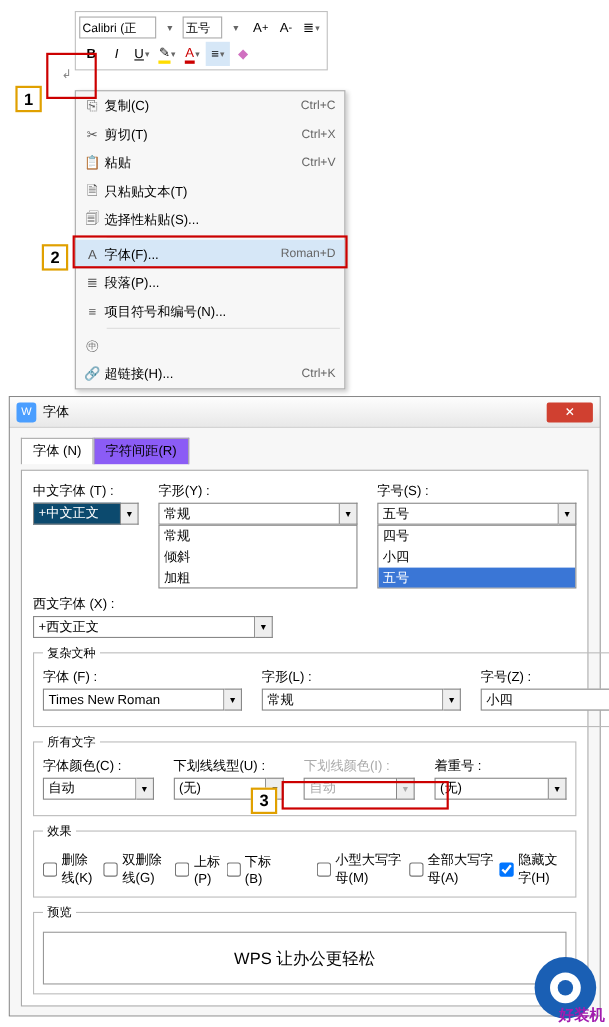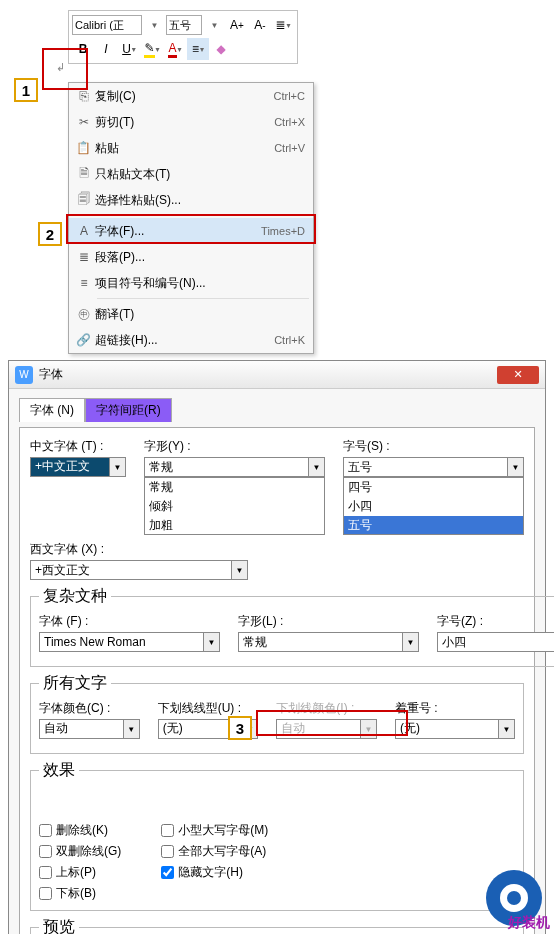--- a/index.html
+++ b/index.html
@@ -50,24 +50,24 @@
 .lbl { font-size: 12px; margin-bottom: 2px; display: block; }
 .combo { display: flex; }
 .combo input, .combo .val { flex: 1; border: 1px solid #888; height: 20px; padding: 0 4px; font-size: 12px; background: #fff; }
 .combo .val.hl { background: #0c4a6e; color: #fff; }
 .combo .arrow { width: 16px; border: 1px solid #888; border-left: none; background: #eee; display: flex; align-items: center; justify-content: center; font-size: 8px; }
 .listbox { border: 1px solid #888; height: 58px; overflow: hidden; font-size: 12px; background: #fff; }
 .listbox div { padding: 1px 4px; }
 .listbox div.sel { background: #3a76d6; color: #fff; }
 
 fieldset { border: 1px solid #bbb; padding: 6px 8px 8px; margin-top: 6px; }
-legend { padding: 0 4px; font-size: 16px; }
+legend { padding: 0 4px; font-size: 11px; }
 
 .chk-grid { display: flex; gap: 40px; margin-top: 4px; }
-.chk-col { display: flex; flex-direction: column; gap: 4px; margin-top: 31px; }
+.chk-col { display: flex; gap: 4px; }
 .chk { display: flex; align-items: center; gap: 4px; font-size: 12px; }
 .chk input { width: 13px; height: 13px; }
 
 .preview-box { border: 1px solid #999; height: 48px; margin-top: 4px; display: flex; align-items: center; justify-content: center; font-size: 15px; }
 
 .logo-eye { position: absolute; right: 12px; bottom: 8px; width: 56px; height: 56px; background: #1a5fb4; border-radius: 50%; display: flex; align-items: center; justify-content: center; }
 .logo-eye::before { content: ""; width: 28px; height: 28px; background: #fff; border-radius: 50%; }
 .logo-eye::after { content: ""; position: absolute; width: 14px; height: 14px; background: #1a5fb4; border-radius: 50%; }
 .logo-txt { position: absolute; right: 4px; bottom: 2px; font-size: 14px; color: #a21caf; font-weight: bold; }
 .disabled { color: #aaa; }
@@ -142,36 +142,35 @@
     </div>
     <div class="ctx-item">
       <span class="ctx-icon">🗐</span>
       <span class="ctx-label">选择性粘贴(S)...</span>
       <span class="ctx-short"></span>
     </div>
     <div class="ctx-sep"></div>
     <div class="ctx-item hl">
       <span class="ctx-icon">A</span>
       <span class="ctx-label">字体(F)...</span>
-      <span class="ctx-short">Times+D</span>
+      <span class="ctx-short">Roman+D</span>
     </div>
     <div class="ctx-item">
       <span class="ctx-icon">≣</span>
       <span class="ctx-label">段落(P)...</span>
       <span class="ctx-short"></span>
     </div>
     <div class="ctx-item">
       <span class="ctx-icon">≡</span>
       <span class="ctx-label">项目符号和编号(N)...</span>
       <span class="ctx-short"></span>
     </div>
     <div class="ctx-sep"></div>
     <div class="ctx-item">
       <span class="ctx-icon">㊥</span>
-      <span class="ctx-label">翻译(T)</span>
       <span class="ctx-short"></span>
     </div>
     <div class="ctx-item">
       <span class="ctx-icon">🔗</span>
       <span class="ctx-label">超链接(H)...</span>
       <span class="ctx-short">Ctrl+K</span>
     </div>
   </div>
 
 

